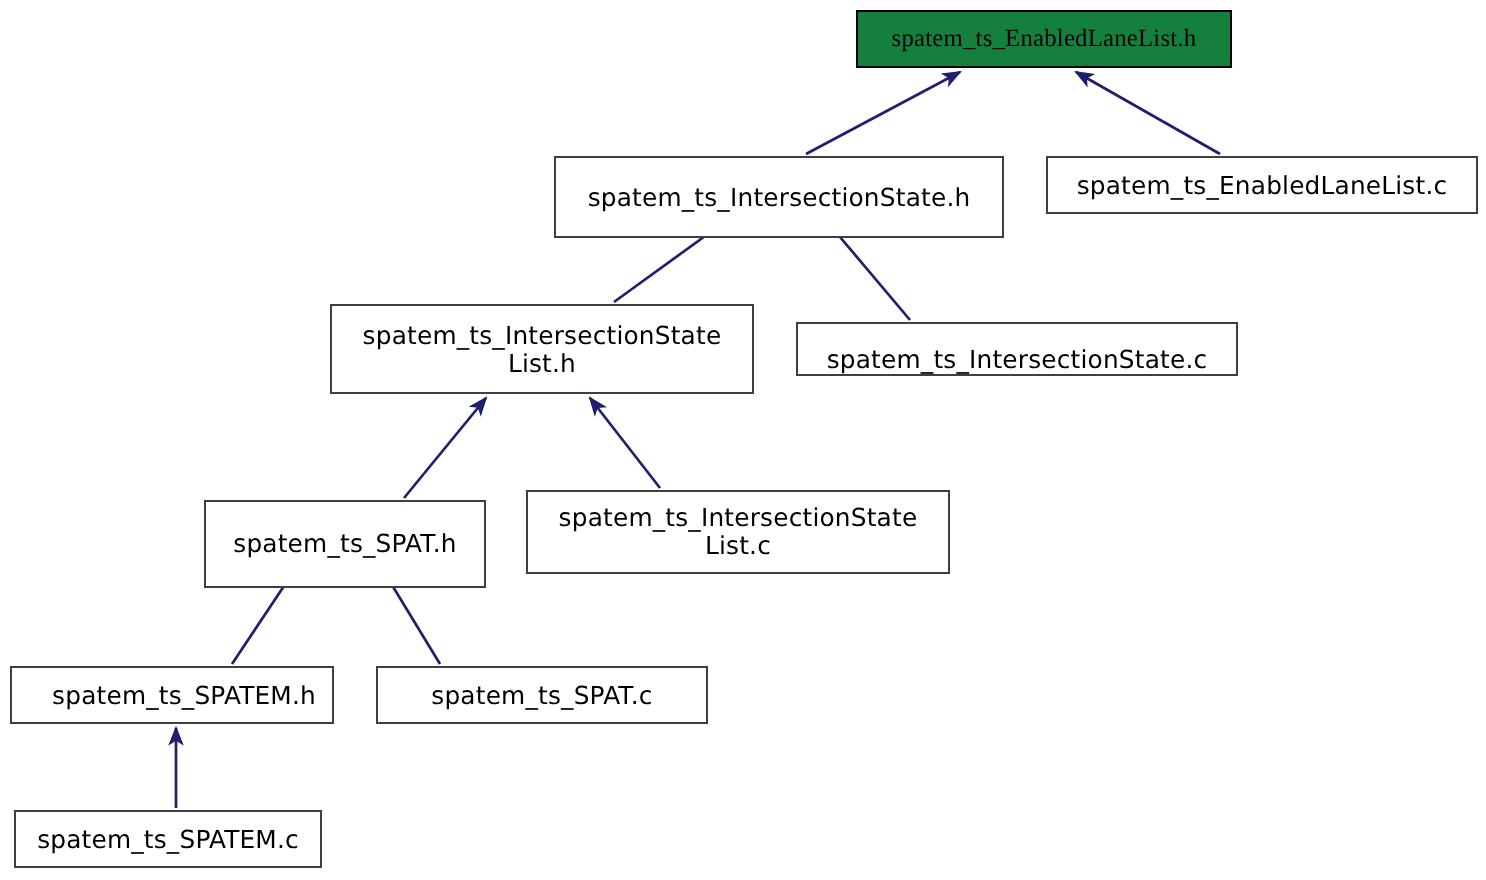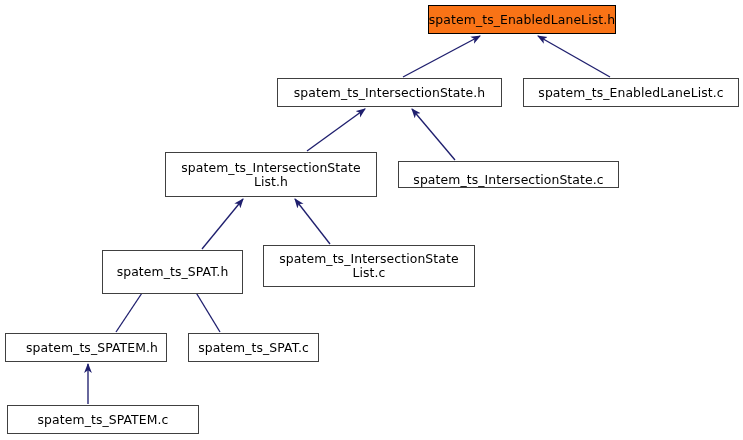--- a/index.html
+++ b/index.html
@@ -36,22 +36,23 @@
     justify-content: center;
     text-align: center;
     line-height: 1.12;
     color: #000000;
     font-size: 12.4px;
     letter-spacing: 0.1px;
     cursor: pointer;
     user-select: none;
   }
   .node-box.highlighted {
-    background: #f97316;
+    background: #15803d;
     border-color: #000000;
+    font-family: Liberation Serif, serif;
   }
   .node-label {
     display: block;
     white-space: pre-line;
     padding: 0 4px;
   }
 </style>
 </head>
 <body>
 
@@ -73,21 +74,21 @@
         <line x1="116" y1="332" x2="150" y2="281" stroke="#1f1f6e" stroke-width="1.35" marker-end="url(#arrowhead)"></line>
         <line x1="220" y1="332" x2="189" y2="281" stroke="#1f1f6e" stroke-width="1.35" marker-end="url(#arrowhead)"></line>
         <line x1="88" y1="404" x2="88" y2="364" stroke="#1f1f6e" stroke-width="1.35" marker-end="url(#arrowhead)"></line>
       </g>
   </svg>
 
   <div id="nodes-layer">
       <div class="node-box highlighted" style="left: 428px; top: 5px; width: 188px; height: 29px;">
         <span class="node-label">spatem_ts_EnabledLaneList.h</span>
       </div>
-      <div class="node-box" style="left: 277px; top: 78px; width: 225px; height: 29px;">
+      <div class="node-box" style="left: 277px; top: 78px; width: 225px; height: 41px;">
         <span class="node-label">spatem_ts_IntersectionState.h</span>
       </div>
       <div class="node-box" style="left: 523px; top: 78px; width: 216px; height: 29px;">
         <span class="node-label">spatem_ts_EnabledLaneList.c</span>
       </div>
       <div class="node-box" style="left: 165px; top: 152px; width: 212px; height: 45px;">
         <span class="node-label">spatem_ts_IntersectionState
 List.h</span>
       </div>
       <div class="node-box" style="left: 398px; top: 161px; width: 221px; height: 27px; align-items: flex-end;">
@@ -96,21 +97,21 @@
       <div class="node-box" style="left: 102px; top: 250px; width: 141px; height: 44px;">
         <span class="node-label">spatem_ts_SPAT.h</span>
       </div>
       <div class="node-box" style="left: 263px; top: 245px; width: 212px; height: 42px;">
         <span class="node-label">spatem_ts_IntersectionState
 List.c</span>
       </div>
       <div class="node-box" style="left: 5px; top: 333px; width: 162px; height: 29px; padding-left: 12px;">
         <span class="node-label">spatem_ts_SPATEM.h</span>
       </div>
-      <div class="node-box" style="left: 188px; top: 333px; width: 131px; height: 29px;">
+      <div class="node-box" style="left: 188px; top: 333px; width: 166px; height: 29px;">
         <span class="node-label">spatem_ts_SPAT.c</span>
       </div>
-      <div class="node-box" style="left: 7px; top: 405px; width: 192px; height: 29px;">
+      <div class="node-box" style="left: 7px; top: 405px; width: 154px; height: 29px;">
         <span class="node-label">spatem_ts_SPATEM.c</span>
       </div>
     </div>
 
 </div>
 
 </body></html>

